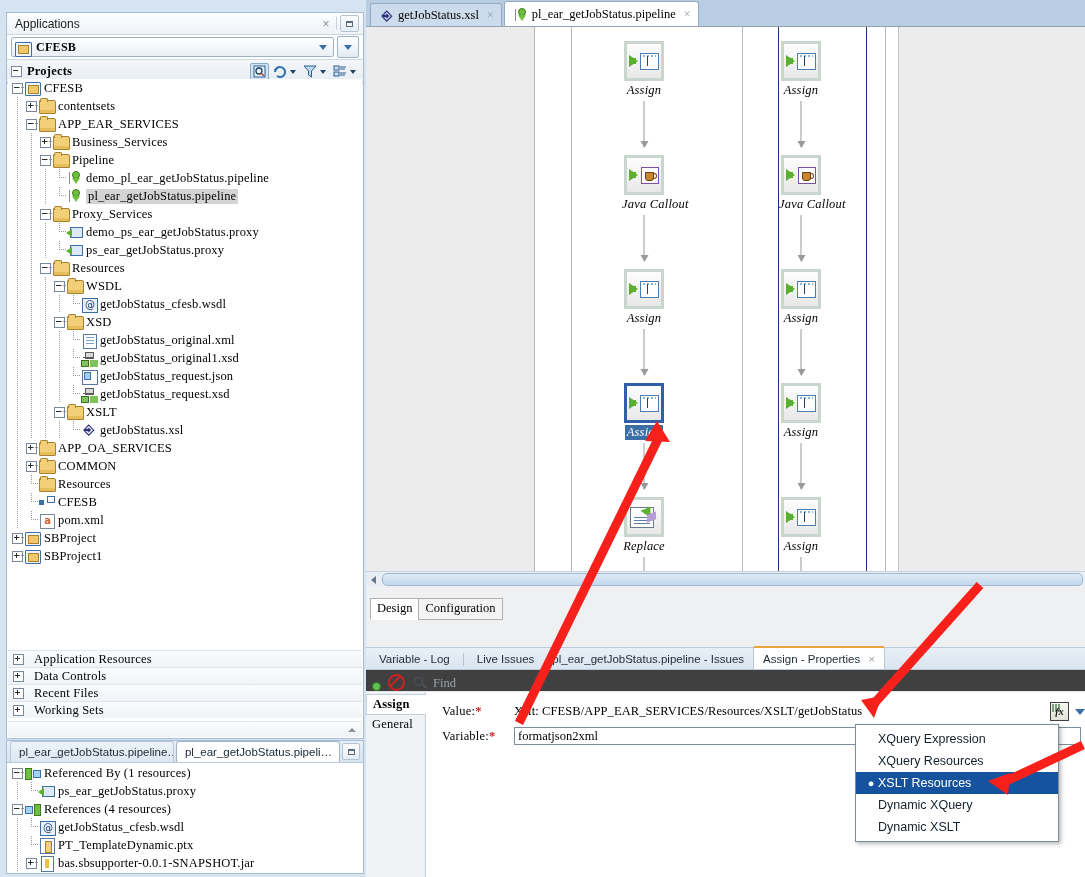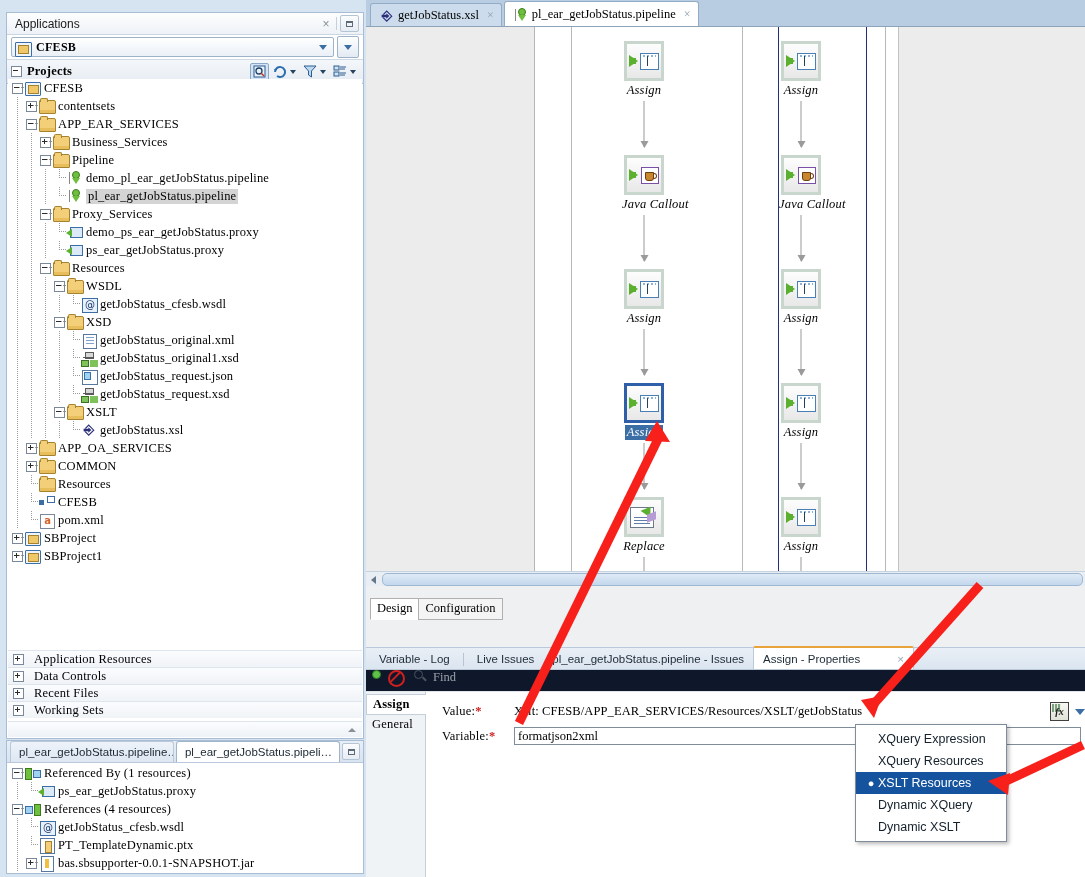--- a/index.html
+++ b/index.html
@@ -233,25 +233,25 @@
     font-family:"Liberation Serif",serif;font-size:12.5px;padding:2px 6px 3px;
     border:1px solid #b0b0b0;background:#f4f4f4;cursor:pointer;margin-right:-1px;
   }
   .dctab.active{background:#fff;border-bottom-color:#fff;font-weight:normal;text-align:right;}
 
   
   .props{position:absolute;left:0;top:647px;right:0;bottom:0;background:#fff;border-top:1px solid #b9c8da;}
   .prop-tabs{height:22px;background:linear-gradient(#e9eff6,#dbe5f0);display:flex;align-items:flex-end;
     border-bottom:1px solid #bcc9d8;padding-left:4px;box-sizing:border-box;}
   .ptab{height:21px;display:flex;align-items:center;padding:0 9px;font-size:11.5px;color:#1c2a36;cursor:pointer;white-space:nowrap;}
-  .ptab.active{background:#fff;border:1px solid #bcc9d8;border-bottom:none;border-top:2px solid #e8a33d;border-radius:2px 2px 0 0;gap:29px;}
+  .ptab.active{background:#fff;border:1px solid #bcc9d8;border-bottom:none;border-top:2px solid #e8a33d;border-radius:2px 2px 0 0;}
   .ptab .x{margin-left:8px;color:#9aa5b0;}
   .ptab-div{width:1px;height:13px;background:#b7c4d2;margin:0 4px 3px;}
 
-  .find-row{height:22px;background:#0f172a;border-bottom:1px solid #e0e5ea;display:flex;align-items:flex-start;padding:0 6px;box-sizing:border-box;}
+  .find-row{height:22px;background:#404040;border-bottom:1px solid #e0e5ea;display:flex;align-items:flex-end;padding:0 6px;box-sizing:border-box;}
   .dot-green{width:7px;height:7px;border-radius:50%;background:#5ec24a;border:1px solid #2f7a22;margin-right:7px;}
   .ic-ban{width:13px;height:13px;border:2px solid #cf2020;border-radius:50%;position:relative;margin-right:9px;cursor:pointer;}
   .ic-ban:after{content:"";position:absolute;left:-1px;top:4px;width:13px;height:2px;background:#cf2020;transform:rotate(-45deg);}
   .ic-search{width:14px;height:14px;position:relative;margin-right:5px;}
   .ic-search:before{content:"";position:absolute;left:0;top:0;width:9px;height:9px;border:1.6px solid #4a5560;border-radius:50%;box-sizing:border-box;}
   .ic-search:after{content:"";position:absolute;left:8px;top:8px;width:5px;height:1.6px;background:#4a5560;transform:rotate(45deg);}
   .find-ph{font-family:"Liberation Serif",serif;font-size:12.5px;color:#9aa2aa;}
 
   .prop-body{position:absolute;left:0;top:44px;right:0;bottom:0;background:#fff;display:flex;}
   .prop-side{width:60px;background:#f0f3f6;border-right:1px solid #c6ced7;padding-top:2px;box-sizing:border-box;}
@@ -274,21 +274,21 @@
     display:flex;align-items:center;justify-content:center;margin:0 2px;cursor:pointer;position:relative;
     font-family:"Liberation Serif",serif;font-size:10px;font-style:italic;
   }
   .fx-btn:before{content:"";position:absolute;left:1px;top:1px;width:9px;height:8px;
      background:repeating-linear-gradient(to right,#7fa07f 0 2px,#e6ece0 2px 3px);}
   .fx-btn span{position:relative;z-index:2;color:#1a1a1a;font-weight:bold;}
   .fx-caret{width:0;height:0;border-left:5px solid transparent;border-right:5px solid transparent;border-top:6px solid #3b6ea5;margin-left:4px;cursor:pointer;}
 
   
   .menu{
-    position:absolute;left:855px;top:724px;width:152px;background:#fff;border:1px solid #7f8c9a;
+    position:absolute;left:855px;top:724px;width:204px;background:#fff;border:1px solid #7f8c9a;
     box-shadow:2px 2px 4px rgba(0,0,0,.28);z-index:50;padding:3px 0;box-sizing:border-box;
   }
   .mitem{
     height:22px;display:flex;align-items:center;padding-left:8px;font-size:12.5px;color:#14202b;cursor:pointer;
     box-sizing:border-box;
   }
   .mitem.active{background:#15539e;color:#fff;}
   .mbullet{width:14px;display:inline-block;text-align:center;font-size:11px;}
 
   

